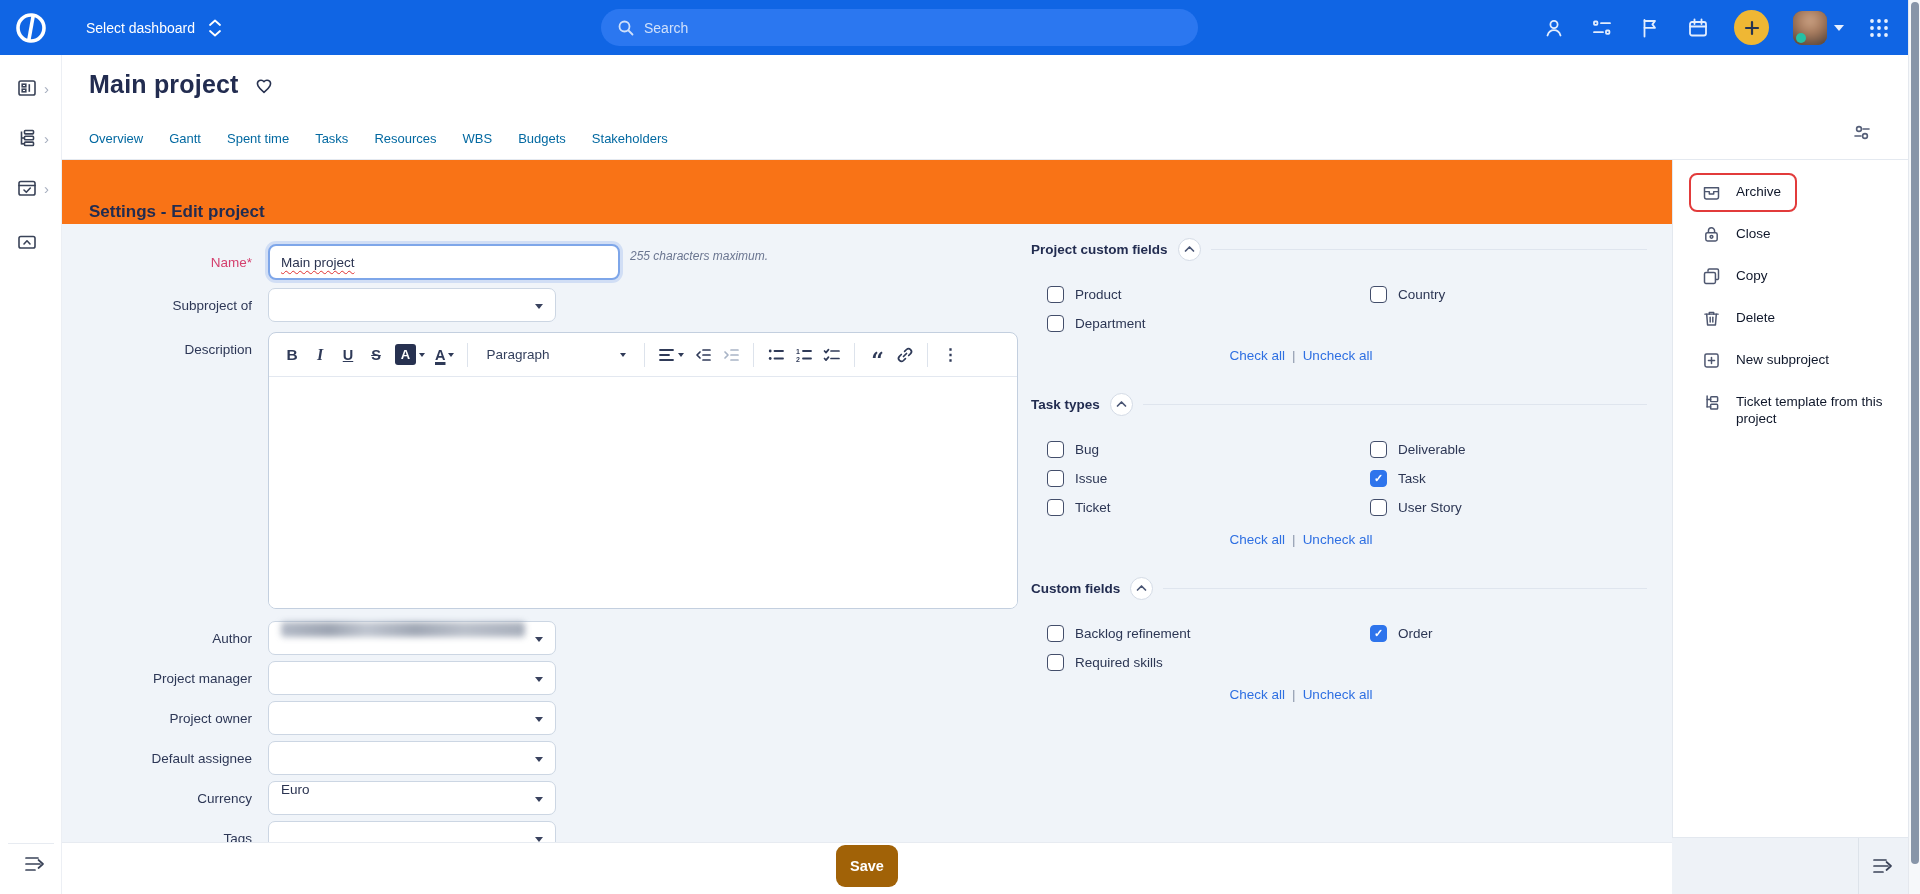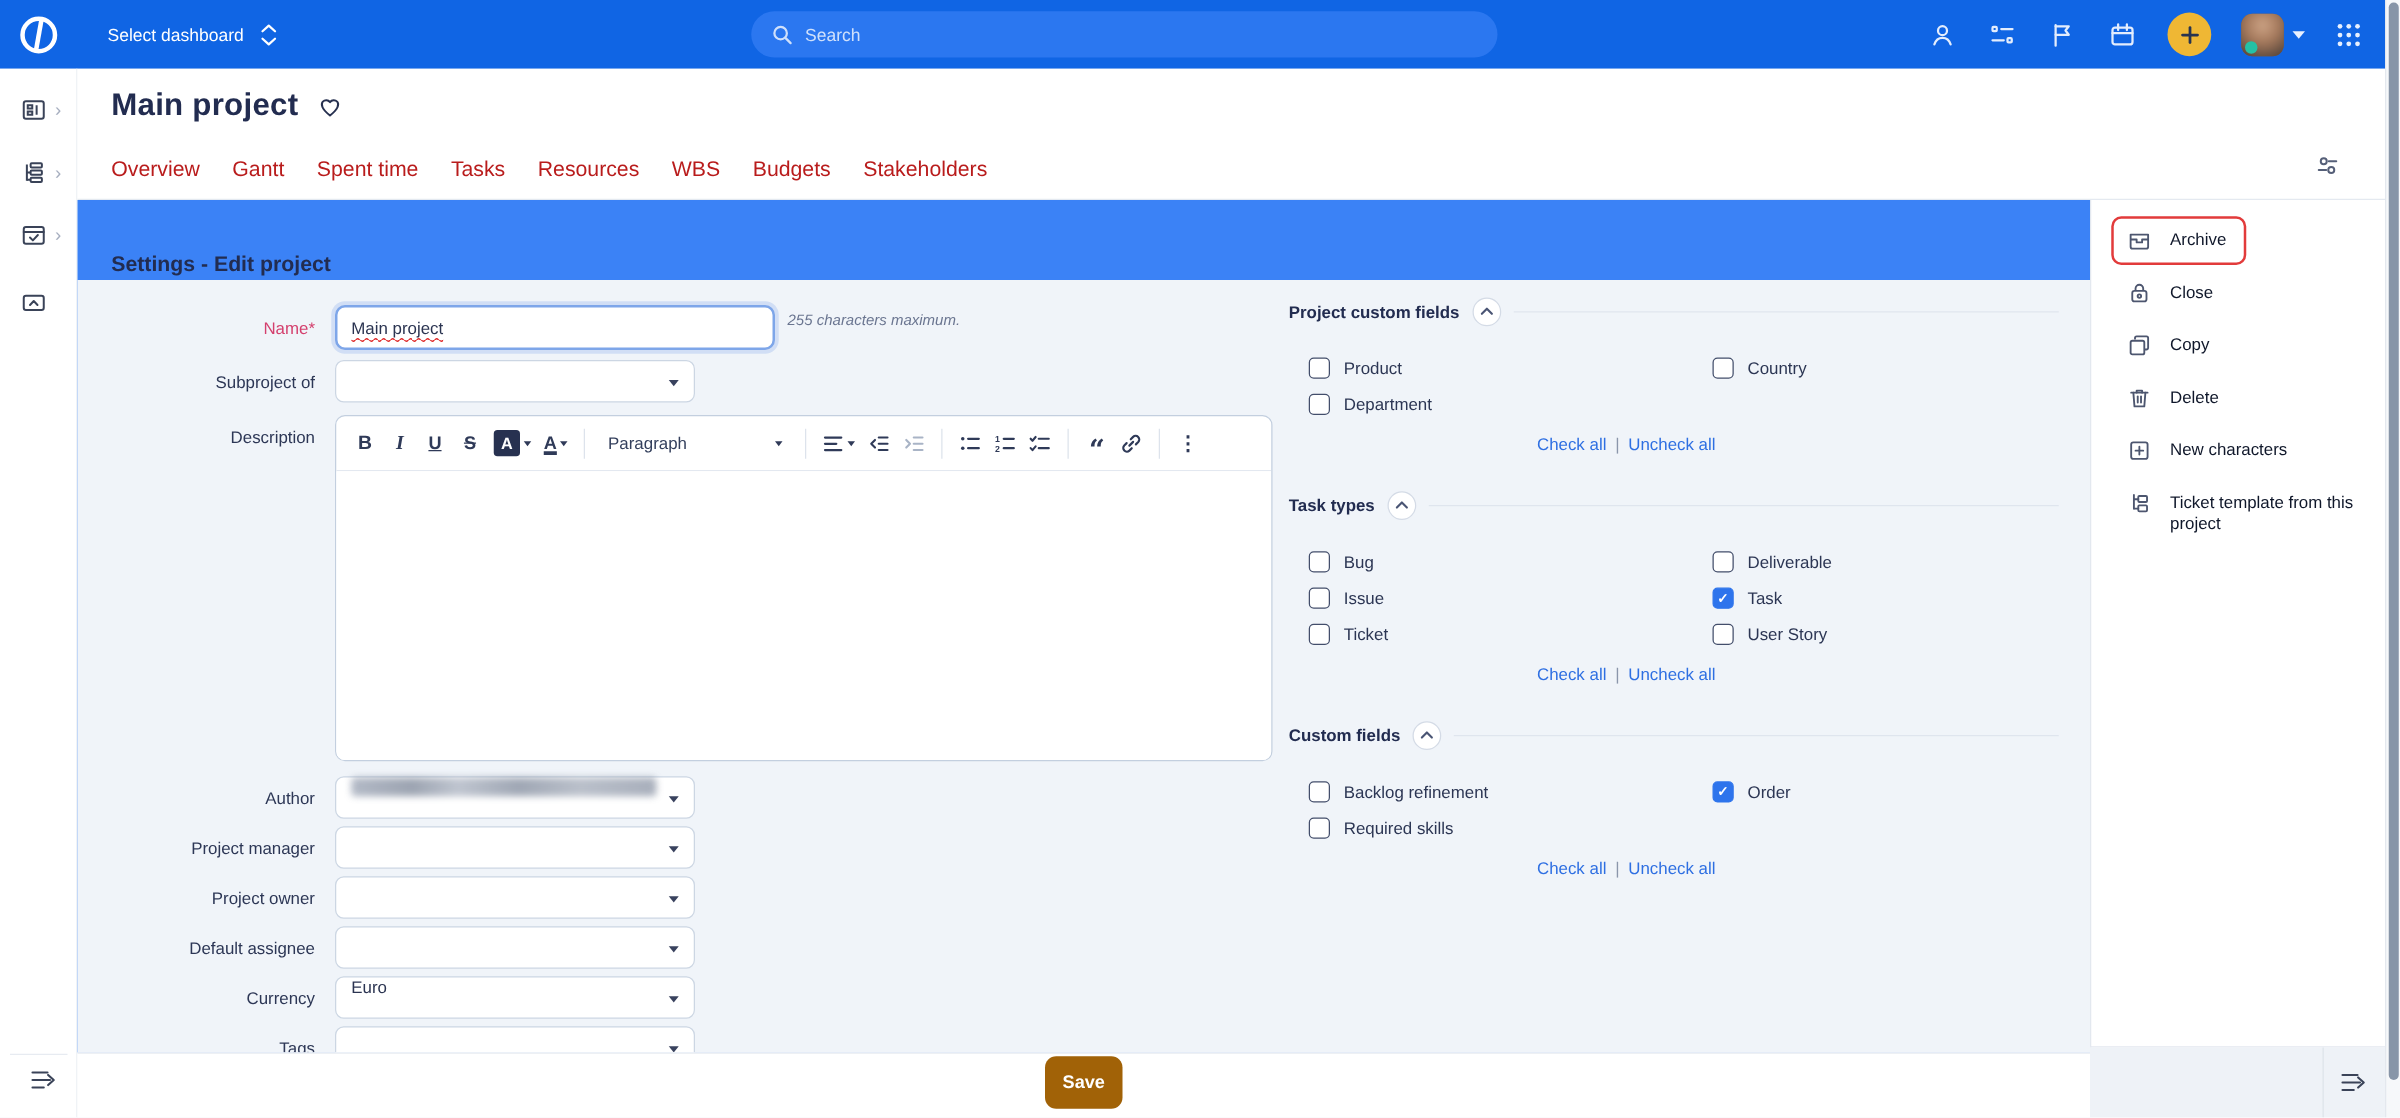--- a/index.html
+++ b/index.html
@@ -30,25 +30,25 @@
   .sb-item { position:absolute; left:16px; display:flex; align-items:center; gap:6px; cursor:pointer; }
   .sb-chev { color:#a6aebf; font-size:15px; line-height:1; }
   .sb-divider { position:absolute; left:8px; top:788px; width:46px; height:1px; background:#e7ebf1; }
   .sb-expand { position:absolute; left:22px; top:797px; cursor:pointer; }
 
   
   .header { position:absolute; left:62px; top:55px; width:1846px; height:105px; background:#fff; border-bottom:1px solid #e4e9f0; }
   .page-title-row { position:absolute; left:27px; top:15px; display:flex; align-items:center; gap:14px; }
   .page-title { font-size:25px; font-weight:bold; color:#222c50; letter-spacing:.2px; }
   .tabs { position:absolute; left:27px; bottom:13px; display:flex; gap:26px; }
-  .tab { color:#b91c1c; font-size:17px; cursor:pointer; }
+  .tab { color:#0369a1; font-size:13px; cursor:pointer; }
   .hdr-sliders { position:absolute; right:32px; bottom:14px; cursor:pointer; }
 
   
-  .main { position:absolute; left:62px; top:160px; width:1610px; height:682px; background:#3b82f6; }
+  .main { position:absolute; left:62px; top:160px; width:1610px; height:682px; background:#f97316; }
   .settings-heading { position:absolute; left:27px; top:42px; font-size:17px; font-weight:bold; color:#222c50; }
   .panel { position:absolute; left:0; top:64px; width:1610px; height:618px; background:#f0f4f9; overflow:hidden; }
 
   
   .form { position:absolute; left:27px; top:20px; width:960px; }
   .frow { display:flex; align-items:center; }
   .flabel { width:163px; text-align:right; margin-right:16px; color:#2d3756; flex:0 0 auto; }
   .flabel.req { color:#d4406e; }
   .input-box { width:352px; height:36px; background:#fff; border:2px solid #7ea6e9; border-radius:8px; box-shadow:0 0 0 3px rgba(47,111,226,.16); display:flex; align-items:center; padding:0 11px; }
   .input-box span { color:#2b3451; text-decoration:underline wavy #e03131 1px; text-underline-offset:3px; }
@@ -556,21 +556,21 @@
     </span>
   </div>
 
   <div class="menu-item" data-highlight="false">
     <span class="hl">
       <svg class="menu-icon" width="21" height="21" viewBox="0 0 24 24" fill="none" stroke="#4d566f" stroke-width="1.7" stroke-linecap="round" stroke-linejoin="round">
         <rect x="4.5" y="4.5" width="15" height="15" rx="2"></rect>
           <line x1="12" y1="8.5" x2="12" y2="15.5"></line>
           <line x1="8.5" y1="12" x2="15.5" y2="12"></line>
       </svg>
-      <span class="mi-label">New characters</span>
+      <span class="mi-label">New subproject</span>
     </span>
   </div>
 
   <div class="menu-item" data-highlight="false">
     <span class="hl">
       <svg class="menu-icon" width="21" height="21" viewBox="0 0 24 24" fill="none" stroke="#4d566f" stroke-width="1.7" stroke-linecap="round" stroke-linejoin="round">
         <line x1="7" y1="4.5" x2="7" y2="17"></line>
           <line x1="7" y1="8.5" x2="11" y2="8.5"></line>
           <line x1="7" y1="17" x2="11" y2="17"></line>
         <rect x="11" y="5.5" width="8" height="5.5" rx="1"></rect>

